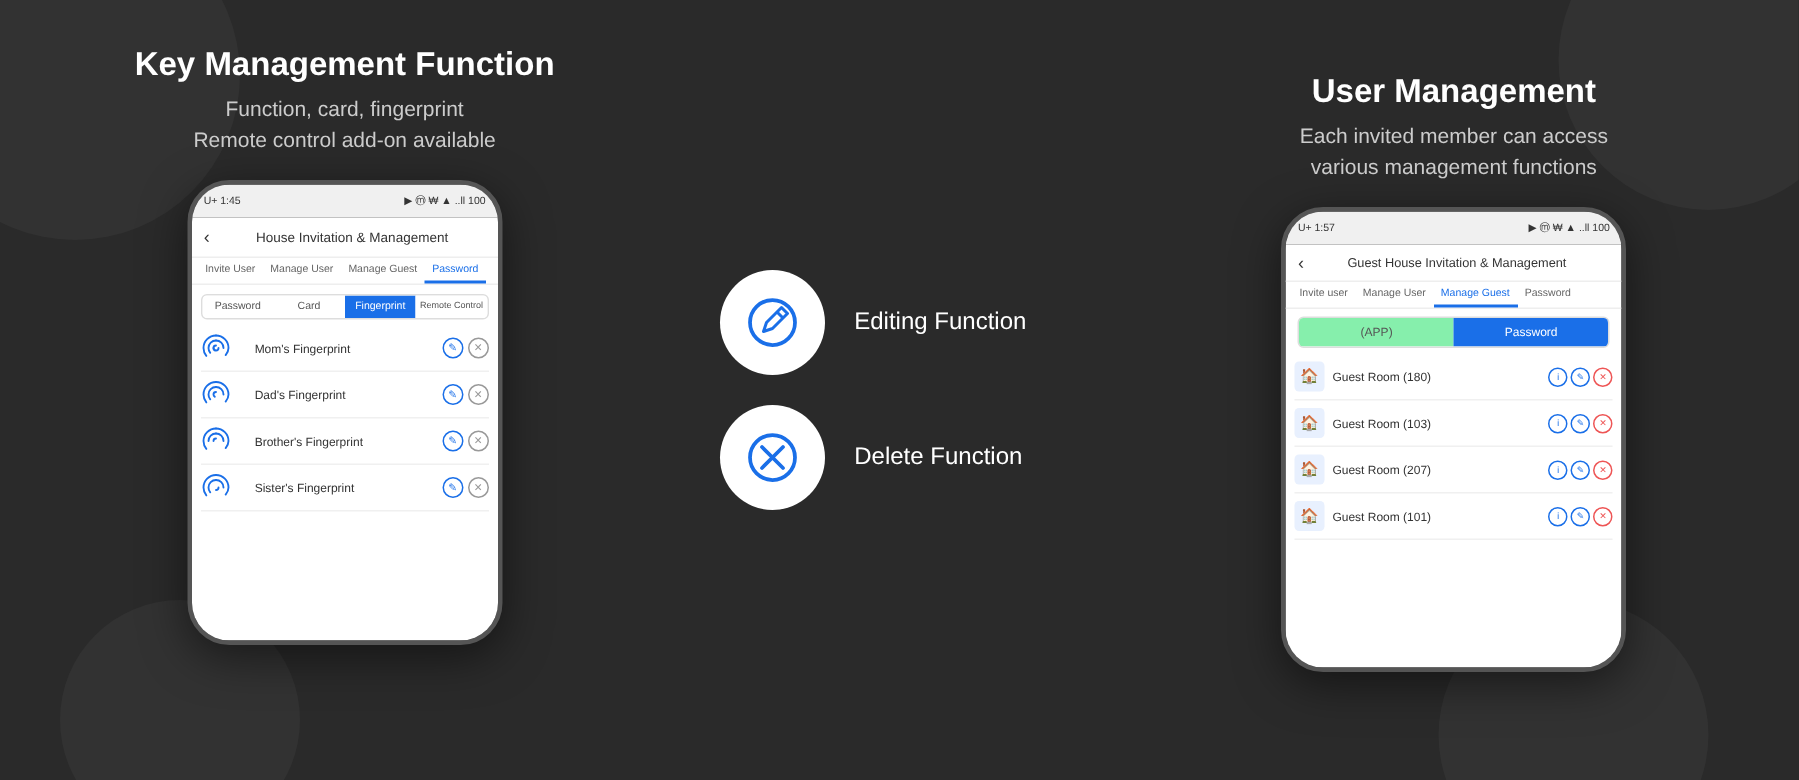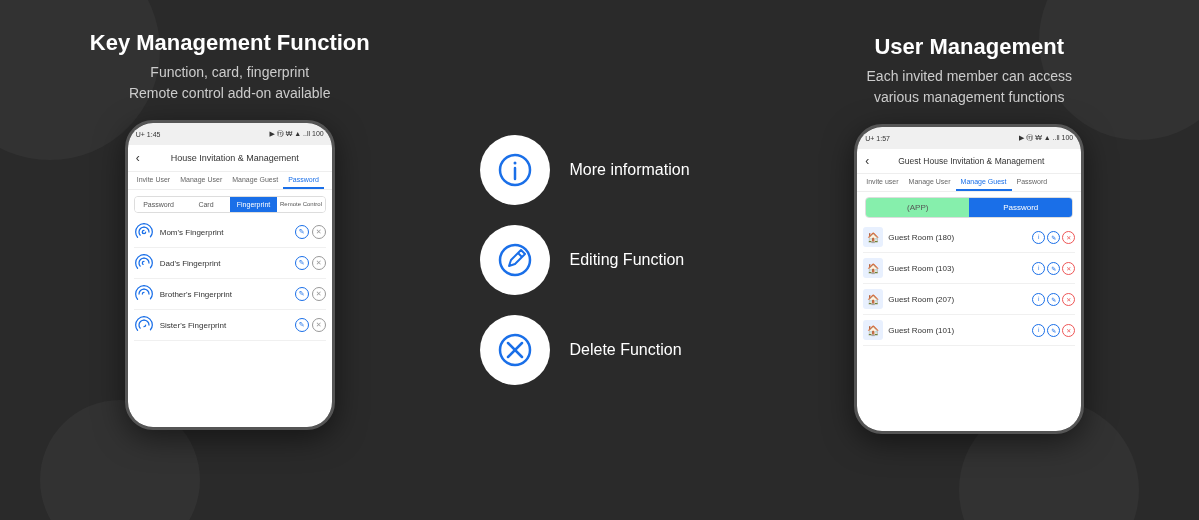--- a/index.html
+++ b/index.html
@@ -151,21 +151,21 @@
     .phone-list {
       flex: 1;
       overflow: hidden;
       padding: 0 6px;
     }
     .phone-list-item {
       display: flex;
       align-items: center;
       padding: 5px 0;
       border-bottom: 1px solid #f0f0f0;
-      gap: 6px;
+      gap: 16px;
     }
     .fingerprint-icon {
       width: 20px;
       height: 20px;
       flex-shrink: 0;
     }
     .phone-item-label {
       flex: 1;
       font-size: 8px;
       color: #333;
@@ -224,21 +224,21 @@
       font-weight: 500;
       color: #fff;
     }
 
     
     .right-section {
       flex: 1;
       display: flex;
       flex-direction: column;
       align-items: center;
-      padding-top: 34px;
+      padding-top: 48px;
     }
 
     
     .phone-mockup-right {
       background: #1a1a1a;
       border-radius: 28px;
       border: 3px solid #555;
       width: 230px;
       height: 310px;
       margin-top: 16px;
@@ -461,30 +461,20 @@
               <div class="action-icon delete">✕</div>
             </div>
           </div>
         </div>
       </div>
     </div>
   </div>
 
   <div class="middle-section">
 
-    <div class="function-item">
-      <div class="function-circle">
-        <svg viewBox="0 0 36 36" fill="none" xmlns="http://www.w3.org/2000/svg">
-          <circle cx="18" cy="18" r="15" stroke="#1a6fe8" stroke-width="2.5"></circle>
-          <line x1="18" y1="16" x2="18" y2="27" stroke="#1a6fe8" stroke-width="2.5" stroke-linecap="round"></line>
-          <circle cx="18" cy="11" r="1.5" fill="#1a6fe8"></circle>
-        </svg>
-      </div>
-      <span class="function-label">More information</span>
-    </div>
 
     <div class="function-item">
       <div class="function-circle">
         <svg viewBox="0 0 36 36" fill="none" xmlns="http://www.w3.org/2000/svg">
           <circle cx="18" cy="18" r="15" stroke="#1a6fe8" stroke-width="2.5"></circle>
           <path d="M12 24l2-6 10-10 4 4-10 10-6 2z" stroke="#1a6fe8" stroke-width="2" stroke-linejoin="round"></path>
           <path d="M21 11l4 4" stroke="#1a6fe8" stroke-width="2"></path>
         </svg>
       </div>
       <span class="function-label">Editing Function</span>

